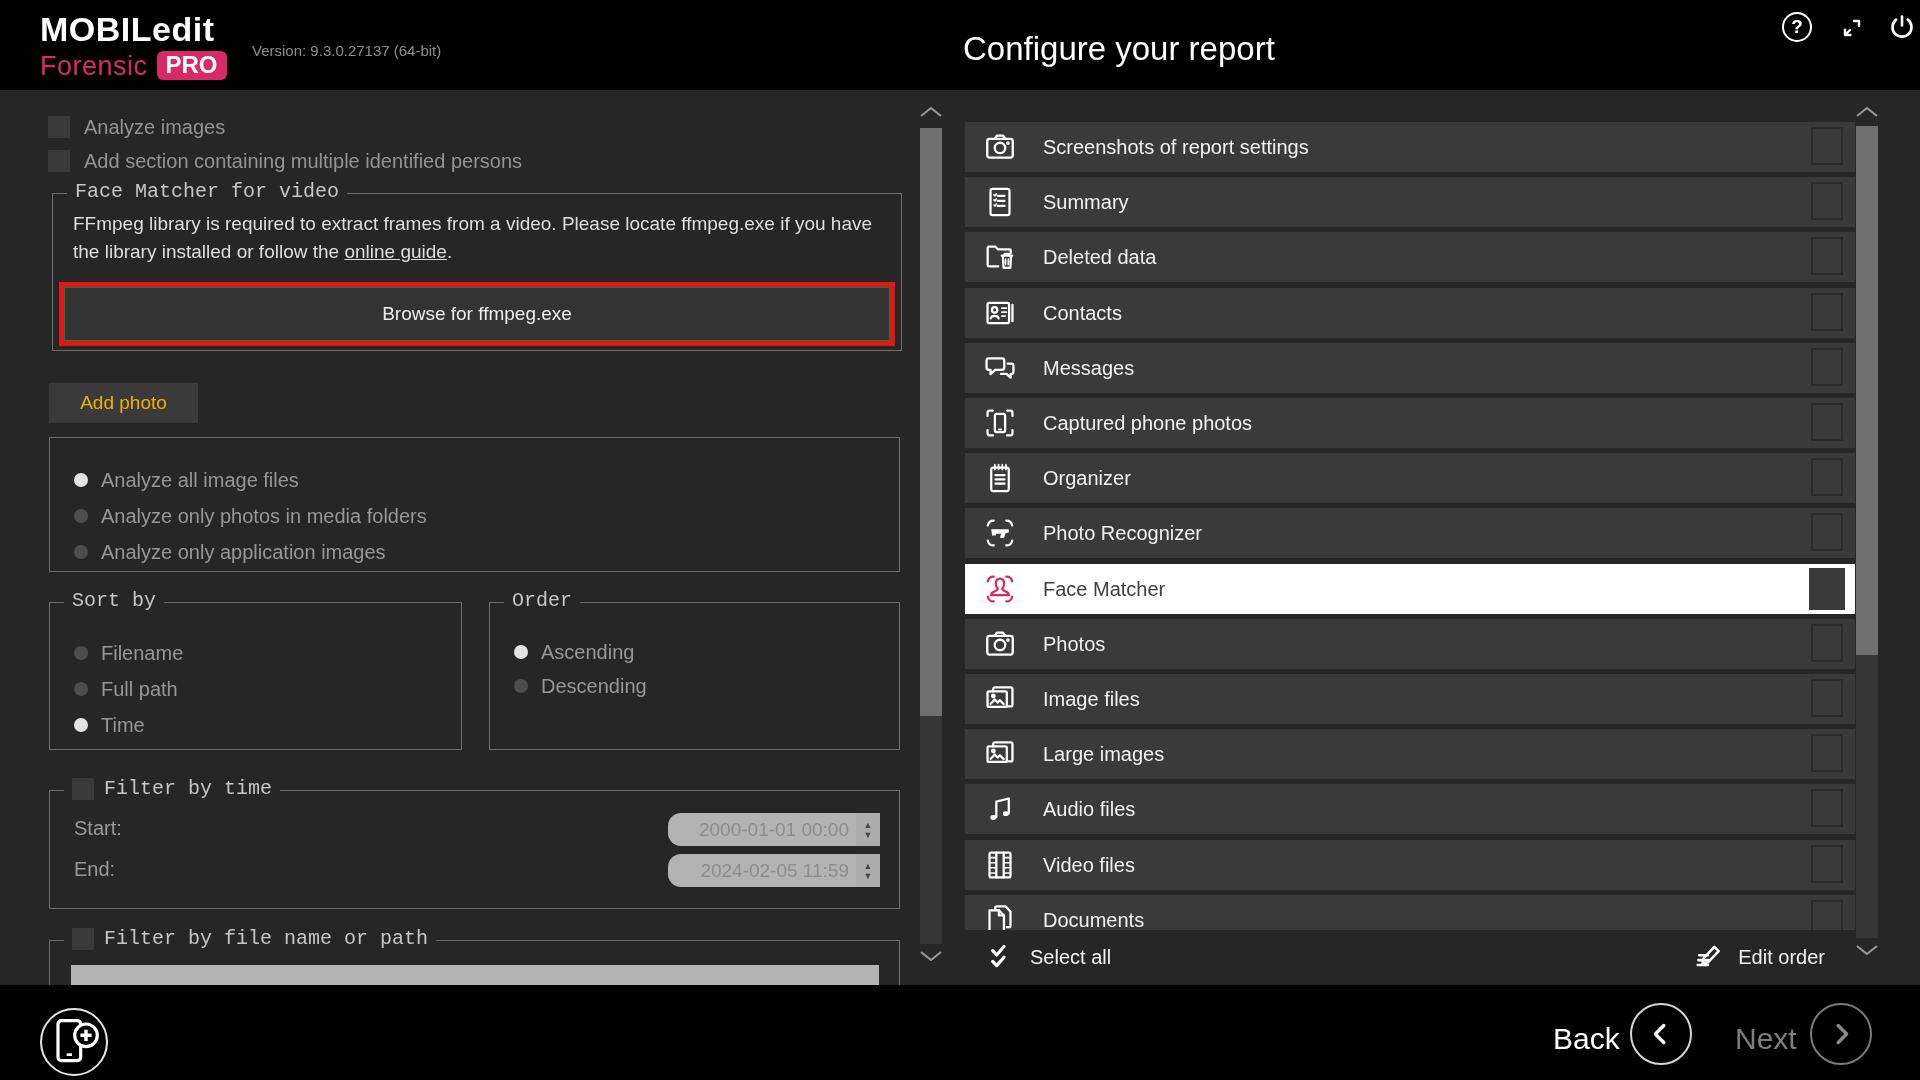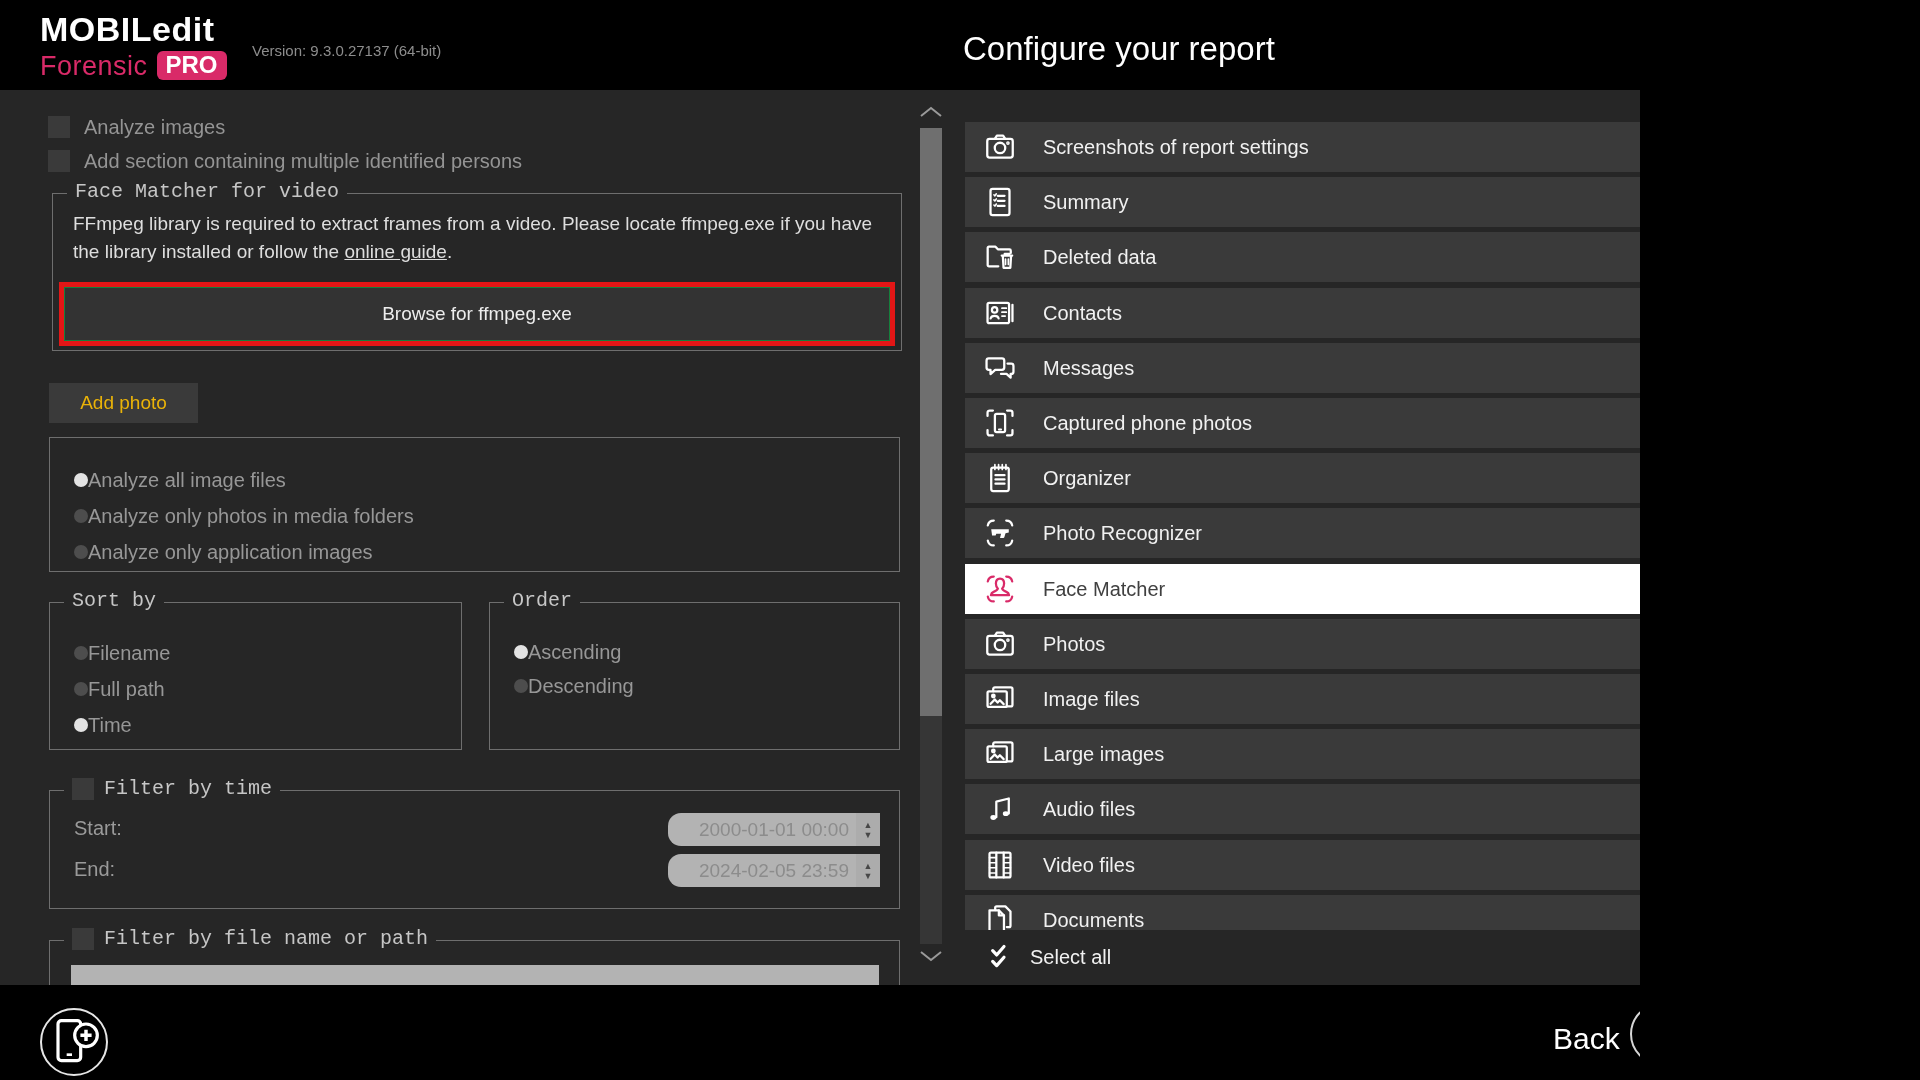--- a/index.html
+++ b/index.html
@@ -1,16 +1,16 @@
 <!DOCTYPE html>
 <html style="--pink: #d92a68; --red: #e31616;"><head>
 <meta charset="utf-8">
 <style>
   html,body{margin:0;padding:0;background:#000;}
-  #stage{position:relative;width:1640px;height:1080px;background:#000;overflow:hidden;
+  #stage{position:relative;width:1920px;height:1080px;background:#000;overflow:hidden;
          font-family:"Liberation Sans",sans-serif;-webkit-font-smoothing:antialiased;}
   :root{--pink:#d92a68;--red:#e31616;--rowbg:#3a3a3a;--contentbg:#262626;}
 
   
   .logo{position:absolute;left:40px;top:12px;line-height:1;}
   .logo-line1{color:#fff;font-size:34px;font-weight:700;letter-spacing:.5px;}
   .logo-line2{margin-top:5px;display:flex;align-items:flex-end;}
   .forensic{color:var(--pink);font-size:27px;font-weight:400;letter-spacing:.5px;}
   .pro-badge{display:inline-block;margin-left:9px;background:var(--pink);color:#fff;
              font-size:24px;font-weight:700;padding:2px 9px 3px;border-radius:6px;}
@@ -32,21 +32,21 @@
   .fset{position:absolute;border:1px solid #6e6e6e;box-sizing:border-box;}
   .legend{position:absolute;top:-14px;left:14px;background:var(--contentbg);padding:0 8px;
           color:#c6c6c6;font-size:20px;display:flex;align-items:center;gap:10px;font-family:Liberation Mono, monospace;}
   .fm-desc{position:absolute;left:20px;top:16px;width:800px;font-size:19px;line-height:28px;color:#dedede;}
   .fm-link{text-decoration:underline;color:#dedede;cursor:pointer;}
   .red-frame{position:absolute;left:6px;right:6px;top:88px;height:64px;border:5px solid var(--red);box-sizing:border-box;}
   .browse-btn{position:absolute;inset:0;background:#333;border:1px solid #15803d;color:#ededed;
               font-size:19px;display:flex;align-items:center;justify-content:center;cursor:pointer;}
   .btn{position:absolute;background:#3a3a3a;color:#eab308;font-size:19px;
        display:flex;align-items:center;justify-content:center;cursor:pointer;}
-  .radio-row{position:absolute;left:24px;display:flex;align-items:center;height:24px;cursor:pointer;}
+  .radio-row{position:absolute;left:24px;display:flex;align-items:center;gap:13px;height:24px;cursor:pointer;}
   .radio{width:14px;height:14px;border-radius:50%;background:#4d4d4d;flex:0 0 auto;}
   .radio.sel{background:#e3e3e3;}
   .radio-label{color:#979797;font-size:20px;white-space:nowrap;}
   .time-label{position:absolute;left:24px;color:#9a9a9a;font-size:20px;}
   .dateinput{position:absolute;left:618px;width:212px;height:33px;background:#b3b3b3;display:flex;cursor:default;border-radius:13px;}
   .dval{flex:1;display:flex;align-items:center;justify-content:flex-end;color:#8c8c8c;font-size:19px;padding-right:7px;}
   .spin{width:24px;background:#acacac;display:flex;flex-direction:column;align-items:center;justify-content:center;
         color:#474747;font-size:9px;line-height:10px;cursor:pointer;}
   .name-input{position:absolute;left:21px;top:24px;width:808px;height:22px;background:#b3b3b3;}
 
@@ -200,21 +200,21 @@
       <div class="time-label" style="top:26px;">Start:</div>
       <div class="dateinput" style="top:22px;">
         <div class="dval">2000-01-01 00:00</div>
         <div class="spin">
             <span>▲</span>
             <span>▼</span>
           </div>
       </div>
       <div class="time-label" style="top:67px;">End:</div>
       <div class="dateinput" style="top:63px;">
-        <div class="dval">2024-02-05 23:59</div>
+        <div class="dval">2024-02-05 11:59</div>
         <div class="spin">
             <span>▲</span>
             <span>▼</span>
           </div>
       </div>
     </div>
 
     <div class="fset" style="left:49px;top:850px;width:851px;height:80px;">
       <div class="legend">
         <span class="chk"></span>

